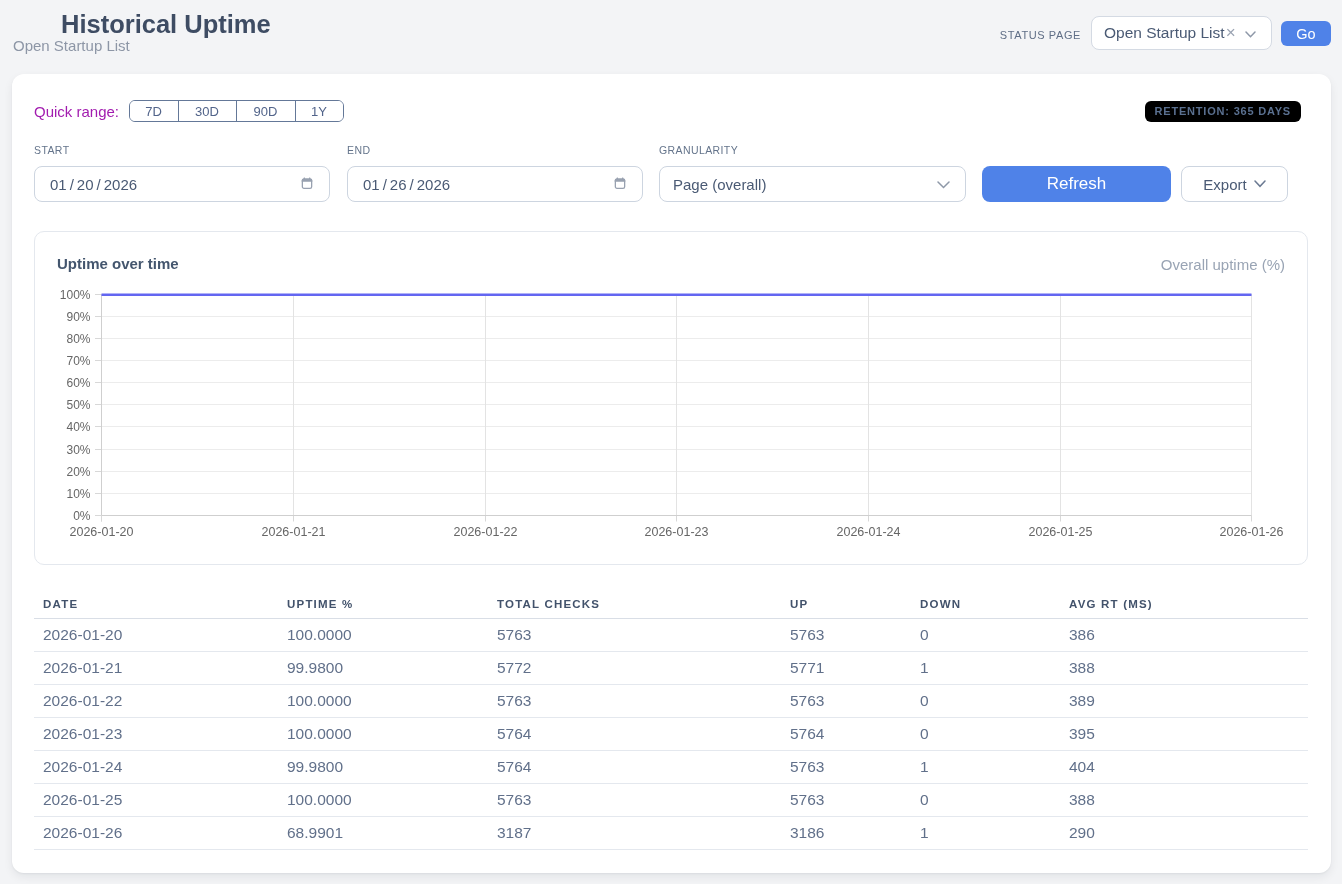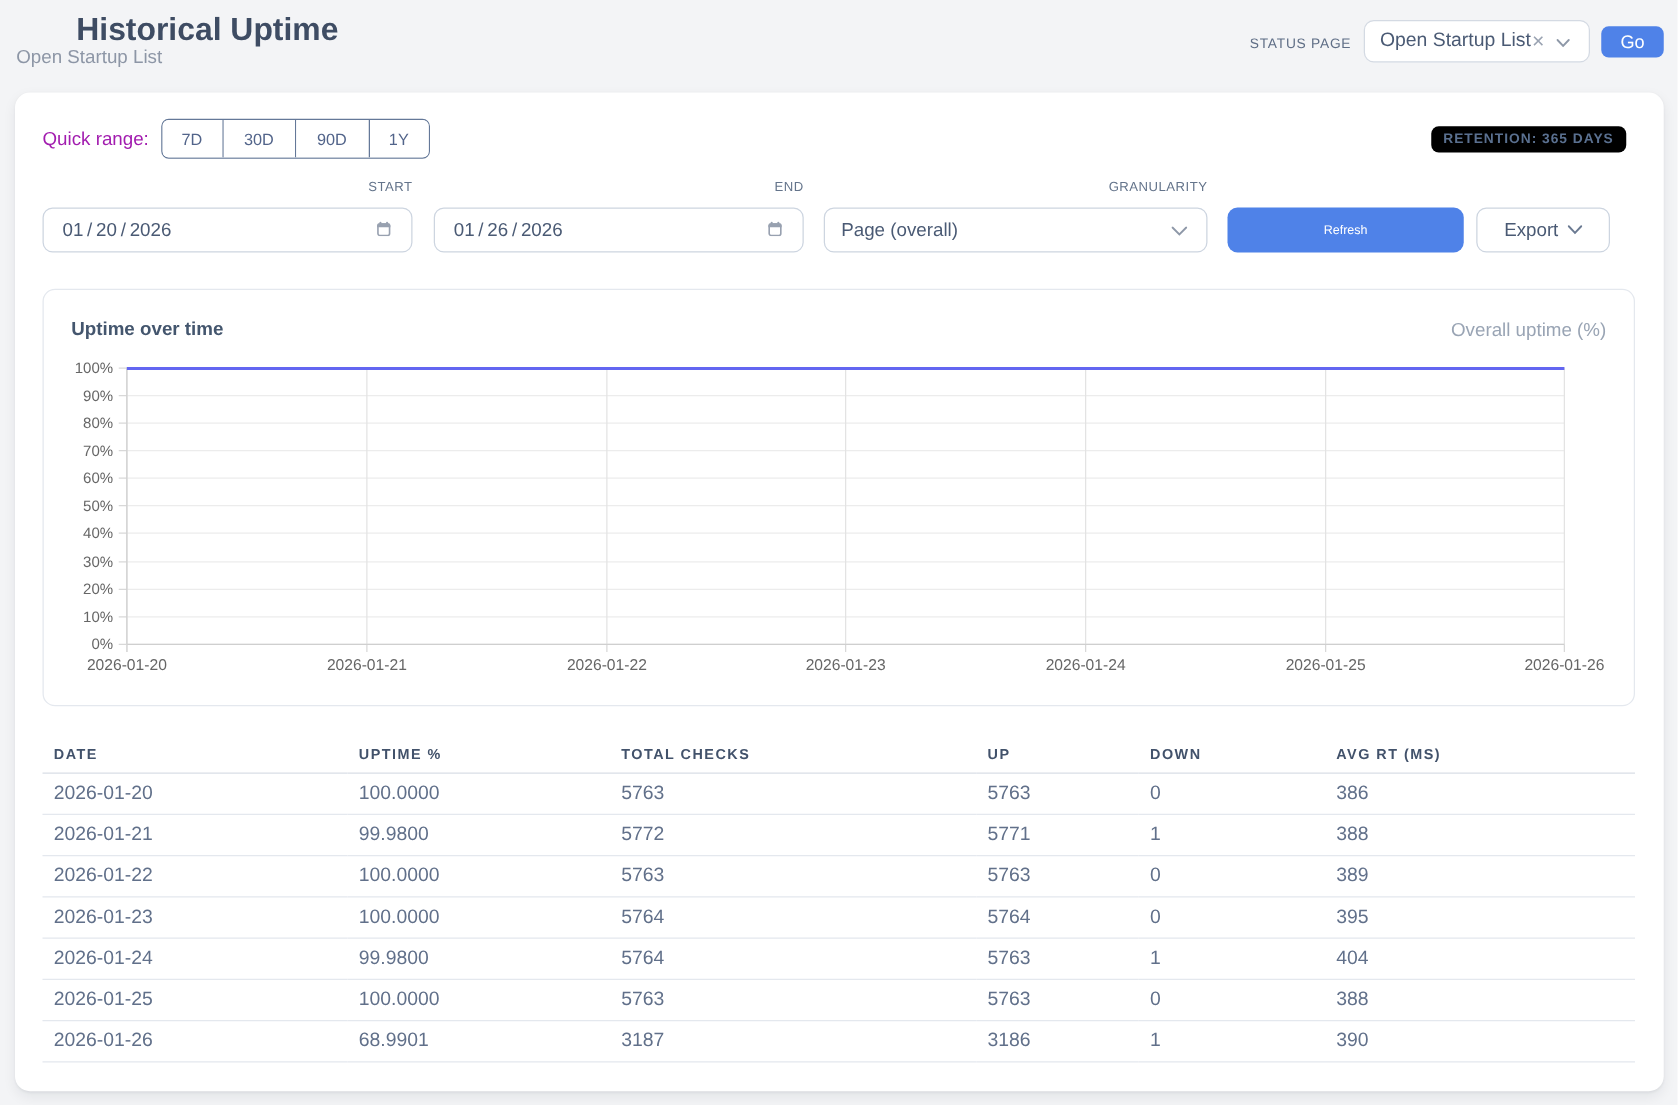--- a/index.html
+++ b/index.html
@@ -35,51 +35,51 @@
 }
 
 .card {
   margin-left:12px; width:1319px; height:799px; background:#fff;
   border-radius:12px; box-shadow:0 1px 2px rgba(16,24,40,.05), 0 4px 10px rgba(16,24,40,.07);
   position:relative;
 }
 
 .row1 { position:absolute; left:22px; right:22px; top:25px; height:24px; display:flex; align-items:center; }
 .qr-label { font-size:15px; color:#a21caf; margin-right:9.5px; }
-.seg { display:flex; height:32px; border:1px solid #647898; border-radius:6px; overflow:hidden; }
+.seg { display:flex; height:22px; border:1px solid #647898; border-radius:6px; overflow:hidden; }
 .seg button {
   background:#fff; border:none; border-right:1px solid #647898; font-family:inherit;
   font-size:13px; color:#52648a; padding:0; text-align:center; height:100%;
 }
 .seg button:last-child { border-right:none; }
 .seg button:nth-child(1){width:49px;} .seg button:nth-child(2){width:58px;}
 .seg button:nth-child(3){width:59px;} .seg button:nth-child(4){width:47px;}
 .spacer { flex:1; }
 .badge {
   background:#000000; color:#5a7090; border-radius:6px; font-size:11px; font-weight:700;
   letter-spacing:0.8px; padding:0 10px; margin-right:8px; height:21px; display:flex; align-items:center;
 }
 
 .row2 { position:absolute; left:22px; top:70px; display:flex; }
 .fgroup { display:flex; flex-direction:column; }
-.flabel { font-size:10.5px; letter-spacing:0.4px; color:#64748b; margin-bottom:10px; line-height:12px; height:12px;text-align:right; }
+.flabel { font-size:10.5px; letter-spacing:0.4px; color:#64748b; margin-bottom:10px; line-height:12px; height:12px; }
 .ctrl {
   height:36px; border:1px solid #cdd5e0; border-radius:8px; background:#fff;
   font-family:inherit; font-size:15px; color:#4a5a74;
 }
 .datebox { width:296px; display:flex; align-items:center; justify-content:space-between; padding:0 16px 0 15px; }
 .datebox svg { position:relative; top:-1px; }
 .sel-wrap { position:relative; }
 select.ctrl { width:307px; appearance:none; -webkit-appearance:none; padding:0 0 0 13px; }
 .sel-wrap svg.chev { position:absolute; right:16px; top:15px; pointer-events:none; }
 .g1 { margin-right:17px; } .g2 { margin-right:16px; } .g3 { margin-right:16px; }
 .btncol { display:flex; flex-direction:column; justify-content:flex-end; }
 .refresh {
   width:189px; height:36px; background:#4f82e8; color:#fff; border:none; border-radius:8px;
-  font-family:inherit; font-size:10px; margin-right:10px;
+  font-family:inherit; font-size:17px; margin-right:10px;
 }
 .export {
   width:107px; height:36px; background:#fff; color:#4a5a74; border:1px solid #cdd5e0; border-radius:8px;
   font-family:inherit; font-size:15px; display:flex; align-items:center; justify-content:center; gap:7px;
 }
 
 .chart-card {
   position:absolute; left:22px; top:157px; width:1274px; height:334px;
   border:1px solid #e4e8ee; border-radius:10px; background:#fff;
 }
@@ -305,17 +305,17 @@
           <td>5763</td>
           <td>0</td>
           <td>388</td>
         </tr>
       <tr>
           <td>2026-01-26</td>
           <td>68.9901</td>
           <td>3187</td>
           <td>3186</td>
           <td>1</td>
-          <td>390</td>
+          <td>290</td>
         </tr>
     </tbody>
   </table>
 </div>
 
 </body></html>

